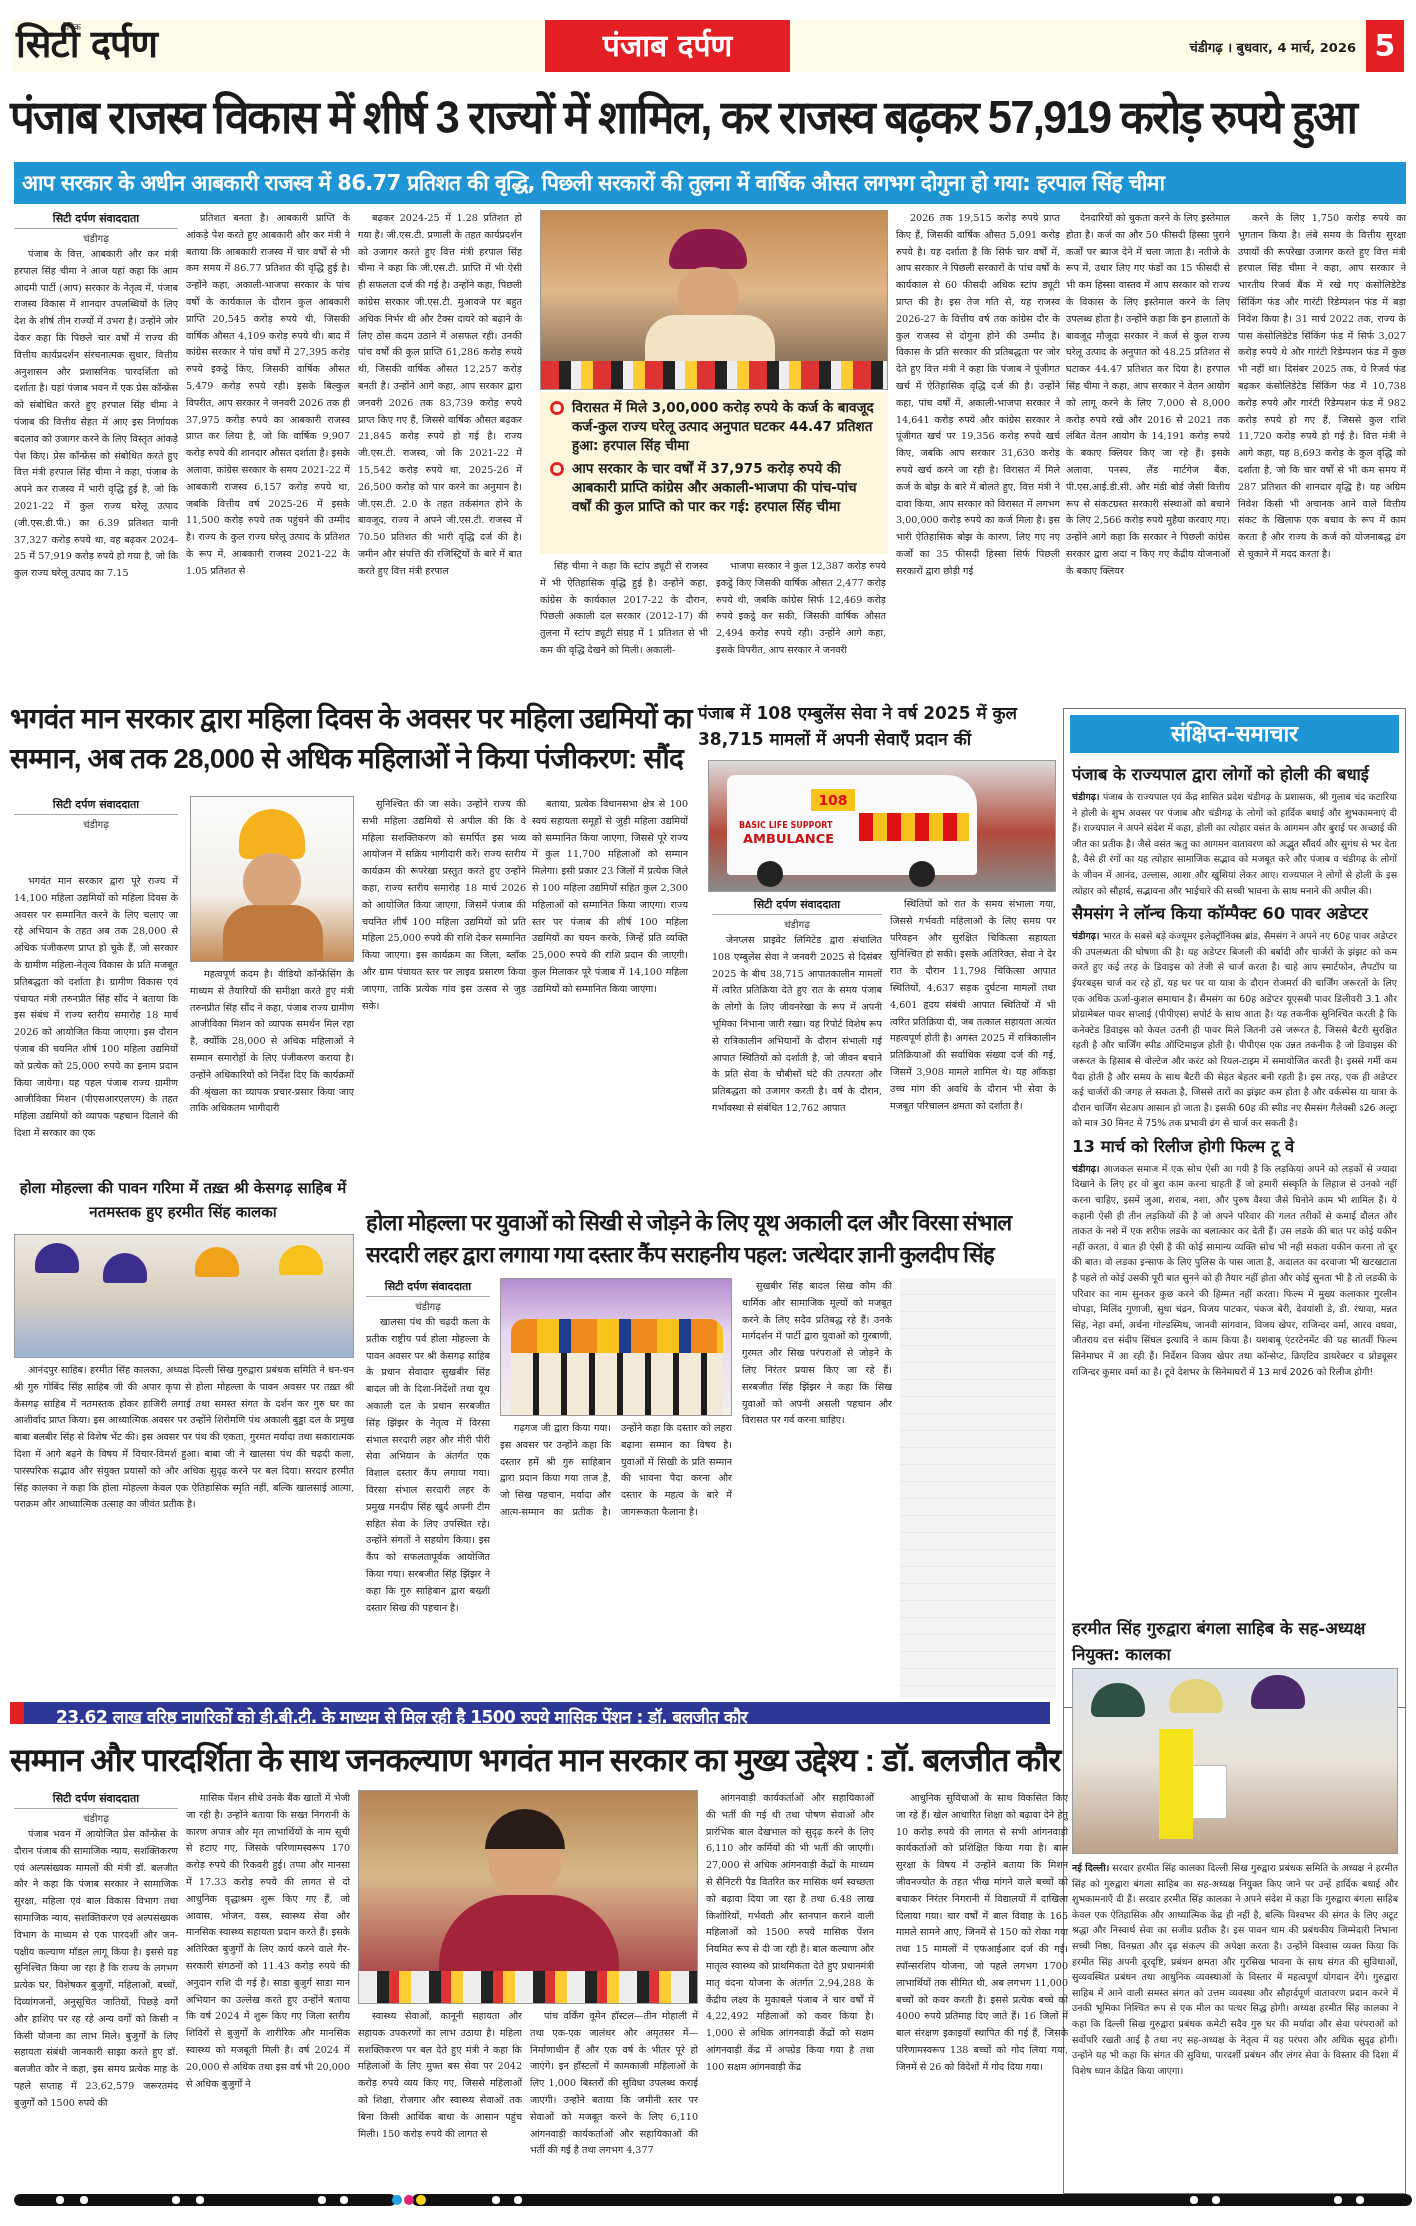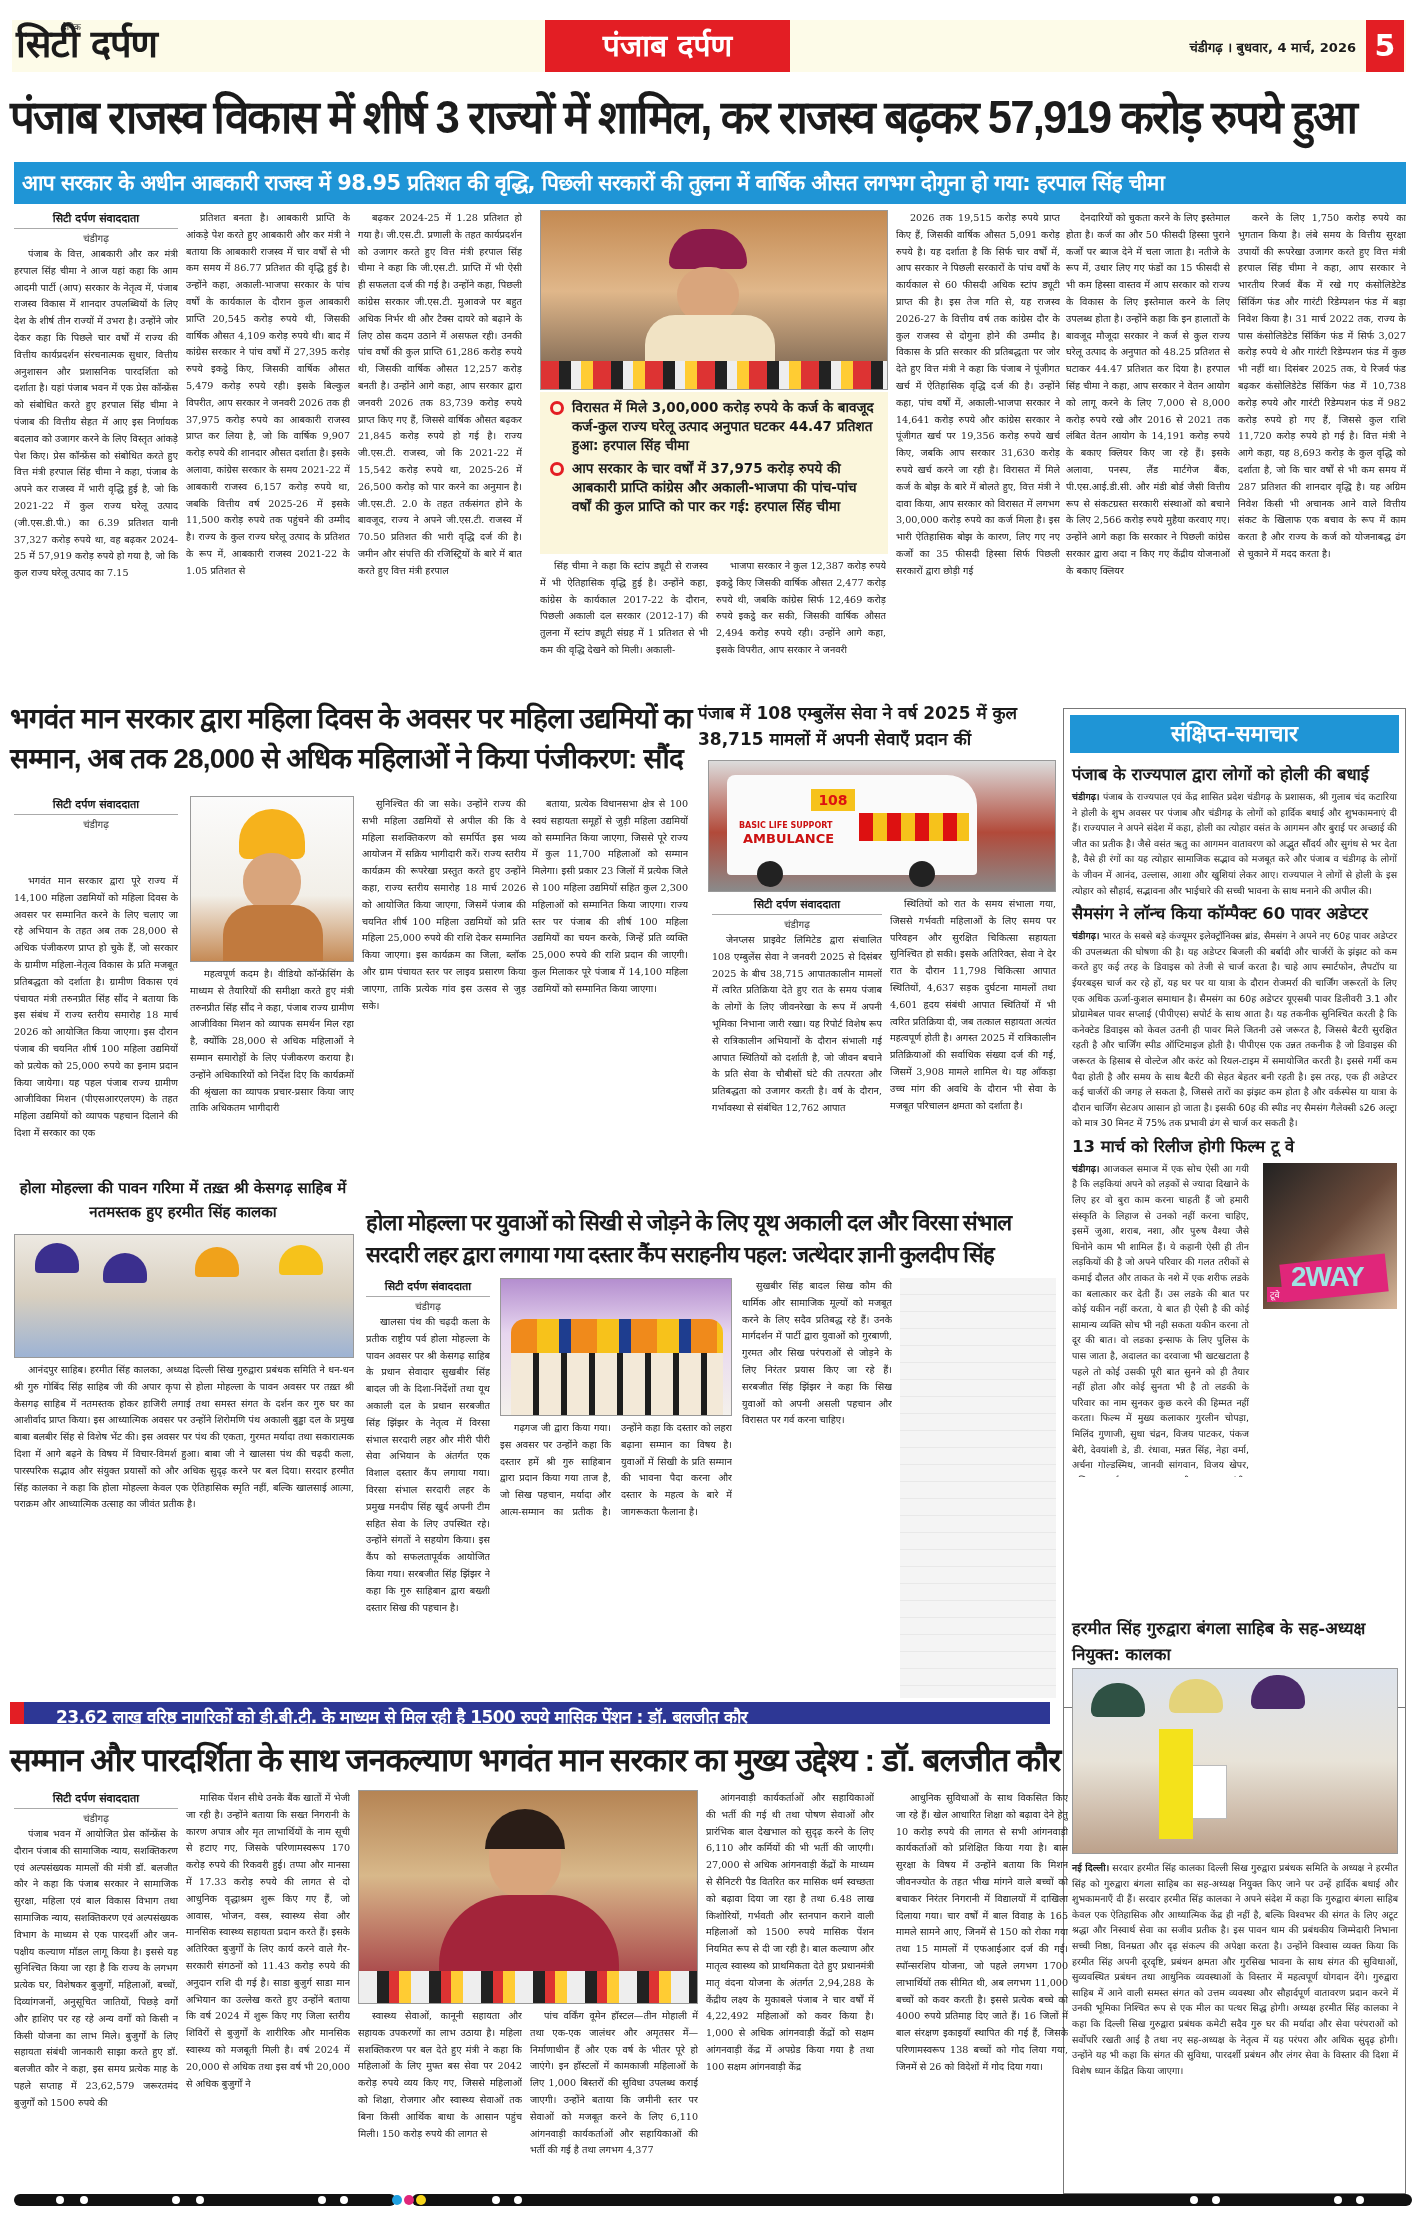--- a/index.html
+++ b/index.html
@@ -47,21 +47,21 @@
 <body>
 
 <div class="abs masthead"></div>
 <div class="abs logo-sup">दैनिक</div>
 <div class="abs logo">सिटी दर्पण</div>
 <div class="abs section-tab">पंजाब दर्पण</div>
 <div class="abs dateline">चंडीगढ़ । बुधवार, 4 मार्च, 2026</div>
 <div class="abs page-no">5</div>
 
 <div class="abs mainhead">पंजाब राजस्व विकास में शीर्ष 3 राज्यों में शामिल, कर राजस्व बढ़कर 57,919 करोड़ रुपये हुआ</div>
-<div class="abs bluebar">आप सरकार के अधीन आबकारी राजस्व में 98.95 प्रतिशत की वृद्धि, पिछली सरकारों की तुलना में वार्षिक औसत लगभग दोगुना हो गया: हरपाल सिंह चीमा</div>
+<div class="abs bluebar">आप सरकार के अधीन आबकारी राजस्व में 86.77 प्रतिशत की वृद्धि, पिछली सरकारों की तुलना में वार्षिक औसत लगभग दोगुना हो गया: हरपाल सिंह चीमा</div>
 
 <div class="abs" style="left:14px;top:210px;width:164px;">
   <div class="byline">सिटी दर्पण संवाददाता</div>
   <div class="place">चंडीगढ़</div>
 </div>
 <div class="abs col" style="left:14px;top:246px;width:164px;height:450px;">
     <p>पंजाब के वित्त, आबकारी और कर मंत्री हरपाल सिंह चीमा ने आज यहां कहा कि आम आदमी पार्टी (आप) सरकार के नेतृत्व में, पंजाब राजस्व विकास में शानदार उपलब्धियों के लिए देश के शीर्ष तीन राज्यों में उभरा है। उन्होंने जोर देकर कहा कि पिछले चार वर्षों में राज्य की वित्तीय कार्यप्रदर्शन संरचनात्मक सुधार, वित्तीय अनुशासन और प्रशासनिक पारदर्शिता को दर्शाता है। यहां पंजाब भवन में एक प्रेस कॉन्फ्रेंस को संबोधित करते हुए हरपाल सिंह चीमा ने पंजाब की वित्तीय सेहत में आए इस निर्णायक बदलाव को उजागर करने के लिए विस्तृत आंकड़े पेश किए। प्रेस कॉन्फ्रेंस को संबोधित करते हुए वित्त मंत्री हरपाल सिंह चीमा ने कहा, पंजाब के अपने कर राजस्व में भारी वृद्धि हुई है, जो कि 2021-22 में कुल राज्य घरेलू उत्पाद (जी.एस.डी.पी.) का 6.39 प्रतिशत यानी 37,327 करोड़ रुपये था, वह बढ़कर 2024-25 में 57,919 करोड़ रुपये हो गया है, जो कि कुल राज्य घरेलू उत्पाद का 7.15</p>
   </div>
 <div class="abs col" style="left:186px;top:210px;width:164px;height:486px;">
     <p>प्रतिशत बनता है। आबकारी प्राप्ति के आंकड़े पेश करते हुए आबकारी और कर मंत्री ने बताया कि आबकारी राजस्व में चार वर्षों से भी कम समय में 86.77 प्रतिशत की वृद्धि हुई है। उन्होंने कहा, अकाली-भाजपा सरकार के पांच वर्षों के कार्यकाल के दौरान कुल आबकारी प्राप्ति 20,545 करोड़ रुपये थी, जिसकी वार्षिक औसत 4,109 करोड़ रुपये थी। बाद में कांग्रेस सरकार ने पांच वर्षों में 27,395 करोड़ रुपये इकट्ठे किए, जिसकी वार्षिक औसत 5,479 करोड़ रुपये रही। इसके बिल्कुल विपरीत, आप सरकार ने जनवरी 2026 तक ही 37,975 करोड़ रुपये का आबकारी राजस्व प्राप्त कर लिया है, जो कि वार्षिक 9,907 करोड़ रुपये की शानदार औसत दर्शाता है। इसके अलावा, कांग्रेस सरकार के समय 2021-22 में आबकारी राजस्व 6,157 करोड़ रुपये था, जबकि वित्तीय वर्ष 2025-26 में इसके 11,500 करोड़ रुपये तक पहुंचने की उम्मीद है। राज्य के कुल राज्य घरेलू उत्पाद के प्रतिशत के रूप में, आबकारी राजस्व 2021-22 के 1.05 प्रतिशत से</p>
@@ -180,25 +180,20 @@
 <div class="abs" style="left:900px;top:1278px;width:156px;height:420px;background:repeating-linear-gradient(180deg,#f4f4f4 0 16px,#e8e8e8 16px 17px);"></div>
 
 <div class="abs brief-box">
   <div class="brief-title">संक्षिप्त-समाचार</div>
   <div class="brief-h">पंजाब के राज्यपाल द्वारा लोगों को होली की बधाई</div>
   <div class="brief-p"><b>चंडीगढ़।</b> <span>पंजाब के राज्यपाल एवं केंद्र शासित प्रदेश चंडीगढ़ के प्रशासक, श्री गुलाब चंद कटारिया ने होली के शुभ अवसर पर पंजाब और चंडीगढ़ के लोगों को हार्दिक बधाई और शुभकामनाएं दी हैं। राज्यपाल ने अपने संदेश में कहा, होली का त्योहार वसंत के आगमन और बुराई पर अच्छाई की जीत का प्रतीक है। जैसे वसंत ऋतु का आगमन वातावरण को अद्भुत सौंदर्य और सुगंध से भर देता है, वैसे ही रंगों का यह त्योहार सामाजिक सद्भाव को मजबूत करे और पंजाब व चंडीगढ़ के लोगों के जीवन में आनंद, उल्लास, आशा और खुशियां लेकर आए। राज्यपाल ने लोगों से होली के इस त्योहार को सौहार्द, सद्भावना और भाईचारे की सच्ची भावना के साथ मनाने की अपील की।</span></div>
   <div class="brief-h">सैमसंग ने लॉन्च किया कॉम्पैक्ट 60 पावर अडेप्टर</div>
   <div class="brief-p"><b>चंडीगढ़।</b> <span>भारत के सबसे बड़े कंज्यूमर इलेक्ट्रॉनिक्स ब्रांड, सैमसंग ने अपने नए 60ह पावर अडेप्टर की उपलब्धता की घोषणा की है। यह अडेप्टर बिजली की बर्बादी और चार्जरों के झंझट को कम करते हुए कई तरह के डिवाइस को तेजी से चार्ज करता है। चाहे आप स्मार्टफोन, लैपटॉप या ईयरबड्स चार्ज कर रहे हों, यह घर पर या यात्रा के दौरान रोजमर्रा की चार्जिंग जरूरतों के लिए एक अधिक ऊर्जा-कुशल समाधान है। सैमसंग का 60ह अडेप्टर यूएसबी पावर डिलीवरी 3.1 और प्रोग्रामेबल पावर सप्लाई (पीपीएस) सपोर्ट के साथ आता है। यह तकनीक सुनिश्चित करती है कि कनेक्टेड डिवाइस को केवल उतनी ही पावर मिले जितनी उसे जरूरत है, जिससे बैटरी सुरक्षित रहती है और चार्जिंग स्पीड ऑप्टिमाइज होती है। पीपीएस एक उन्नत तकनीक है जो डिवाइस की जरूरत के हिसाब से वोल्टेज और करंट को रियल-टाइम में समायोजित करती है। इससे गर्मी कम पैदा होती है और समय के साथ बैटरी की सेहत बेहतर बनी रहती है। इस तरह, एक ही अडेप्टर कई चार्जरों की जगह ले सकता है, जिससे तारों का झंझट कम होता है और वर्कस्पेस या यात्रा के दौरान चार्जिंग सेटअप आसान हो जाता है। इसकी 60ह की स्पीड नए सैमसंग गैलेक्सी ऽ26 अल्ट्रा को मात्र 30 मिनट में 75% तक प्रभावी ढंग से चार्ज कर सकती है।</span></div>
   <div class="brief-h">13 मार्च को रिलीज होगी फिल्म टू वे</div>
   <div style="position:relative;">
-    <div style="float:right;width:134px;height:146px;margin:2px 8px 4px 6px;background:linear-gradient(135deg,#222 0%,#6b4b3b 50%,#d7b79a 100%);position:relative;overflow:hidden;">
-      <div style="position:absolute;left:18px;top:96px;width:106px;height:38px;background:#e0267a;transform:rotate(-6deg);"></div>
-      <div style="position:absolute;left:28px;top:98px;font-family:'Liberation Sans',sans-serif;font-weight:700;font-size:28px;color:#9fe3e3;letter-spacing:-1px;">2WAY</div>
-      <div style="position:absolute;left:4px;top:124px;font-size:9px;color:#fff;background:#e0267a;padding:1px 3px;">टूवे</div>
-    </div>
     <div class="brief-p" style="height:316px;overflow:hidden;"><b>चंडीगढ़।</b> <span>आजकल समाज में एक सोच ऐसी आ गयी है कि लड़कियां अपने को लड़कों से ज्यादा दिखाने के लिए हर वो बुरा काम करना चाहती हैं जो हमारी संस्कृति के लिहाज से उनको नहीं करना चाहिए, इसमें जुआ, शराब, नशा, और पुरुष वैश्या जैसे घिनोने काम भी शामिल हैं। ये कहानी ऐसी ही तीन लड़कियों की है जो अपने परिवार की गलत तरीकों से कमाई दौलत और ताकत के नशे में एक शरीफ लडके का बलात्कार कर देती हैं। उस लडके की बात पर कोई यकीन नहीं करता, ये बात ही ऐसी है की कोई सामान्य व्यक्ति सोच भी नही सकता यकीन करना तो दूर की बात। वो लडका इन्साफ के लिए पुलिस के पास जाता है, अदालत का दरवाजा भी खटखटाता है पहले तो कोई उसकी पूरी बात सुनने को ही तैयार नहीं होता और कोई सुनता भी है तो लडकी के परिवार का नाम सुनकर कुछ करने की हिम्मत नहीं करता। फिल्म में मुख्य कलाकार गुरलीन चोपड़ा, मिलिंद गुणाजी, सुधा चंद्रन, विजय पाटकर, पंकज बेरी, देवयांशी डे, डी. रंधावा, मन्नत सिंह, नेहा वर्मा, अर्चना गोल्डस्मिथ, जानवी सांगवान, विजय खेपर, राजिन्दर वर्मा, आरव वधवा, जीतराय दत्त संदीप सिंघल इत्यादि ने काम किया है। यशबाबू एंटरटेनमेंट की यह सातवीं फिल्म सिनेमाघर में आ रही हैं। निर्देशन विजय खेपर तथा कॉन्सेप्ट, क्रिएटिव डायरेक्टर व प्रोड्यूसर राजिन्दर कुमार वर्मा का है। टूवे देशभर के सिनेमाघरों में 13 मार्च 2026 को रिलीज होगी!</span></div>
   </div>
 </div>
 <div class="abs brief-box" style="top:1708px;height:486px;border-top:none;"></div>
 <div class="abs brief-h" style="left:1064px;top:1612px;width:340px;line-height:26px;">हरमीत सिंह गुरुद्वारा बंगला साहिब के सह-अध्यक्ष नियुक्त: कालका</div>
 <div class="abs photo" style="left:1072px;top:1668px;width:326px;height:186px;background:linear-gradient(180deg,#dde3ec 0%,#e8e3d8 50%,#bca18b 100%);">
   <div style="position:absolute;left:18px;top:14px;width:54px;height:34px;background:#2f5144;border-radius:26px 26px 6px 6px;"></div>
   <div style="position:absolute;left:96px;top:10px;width:54px;height:34px;background:#e4d37a;border-radius:26px 26px 6px 6px;"></div>
   <div style="position:absolute;left:178px;top:6px;width:54px;height:34px;background:#4a2a6a;border-radius:26px 26px 6px 6px;"></div>
   <div style="position:absolute;left:112px;top:96px;width:42px;height:54px;background:#fff;border:1px solid #bbb;"></div>

